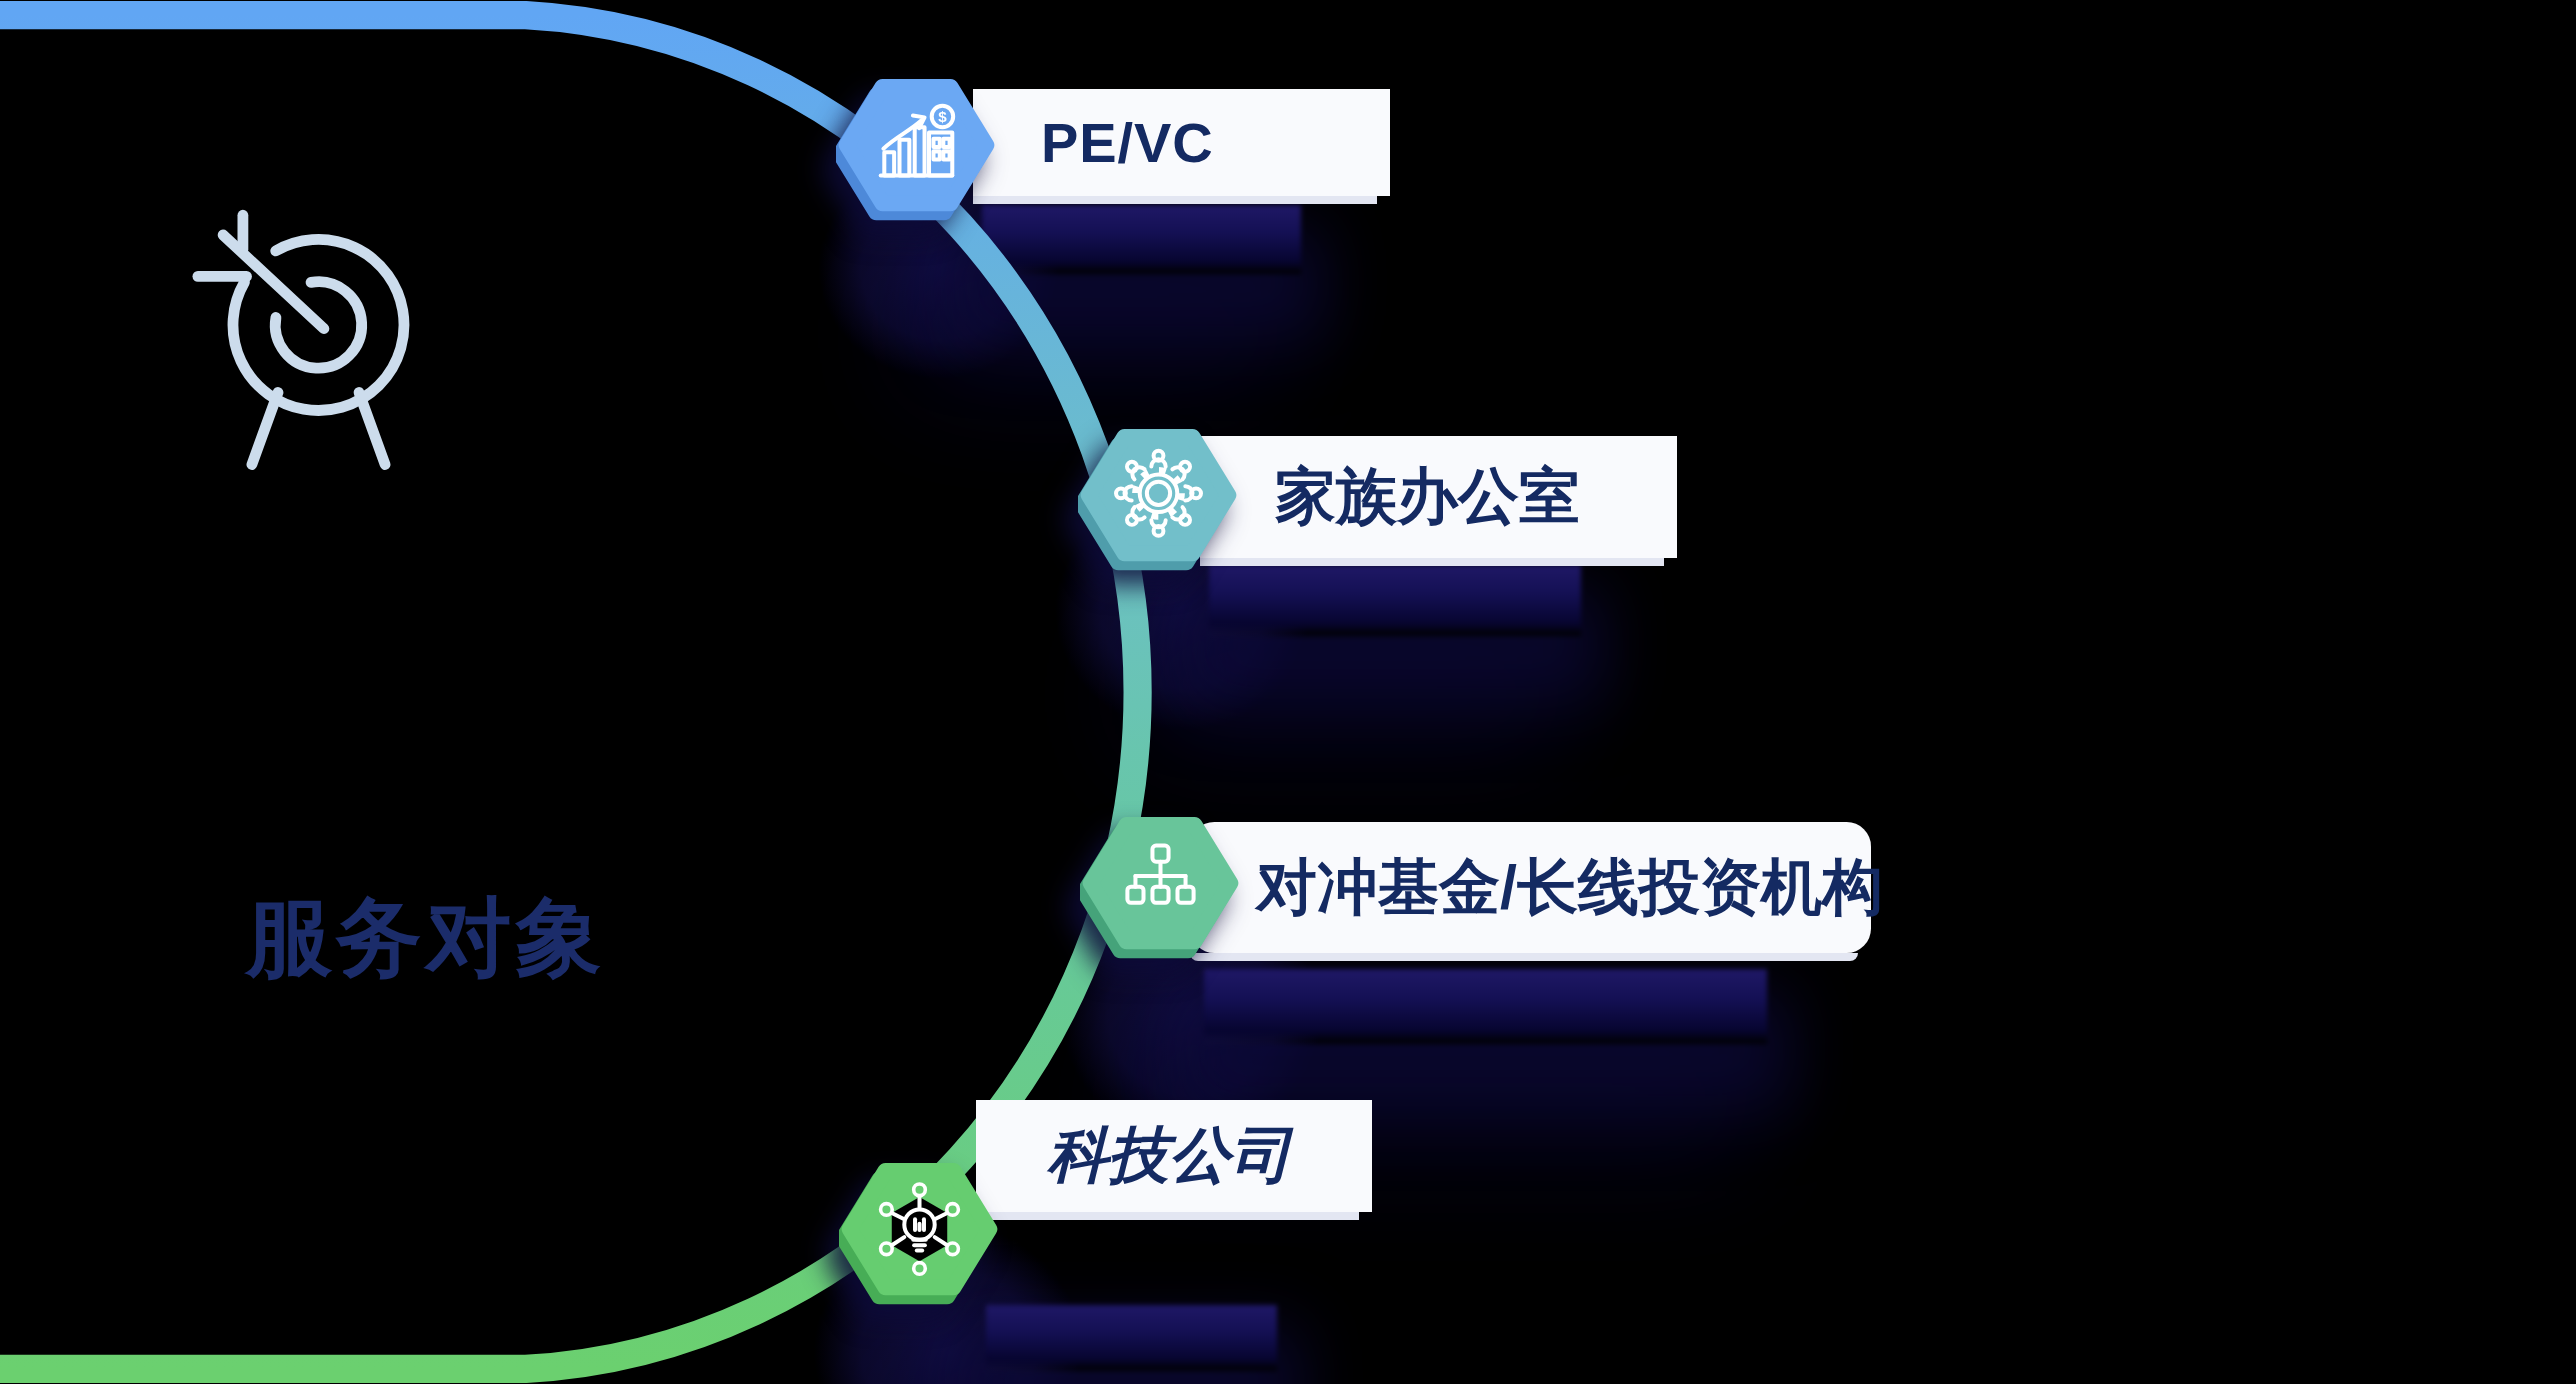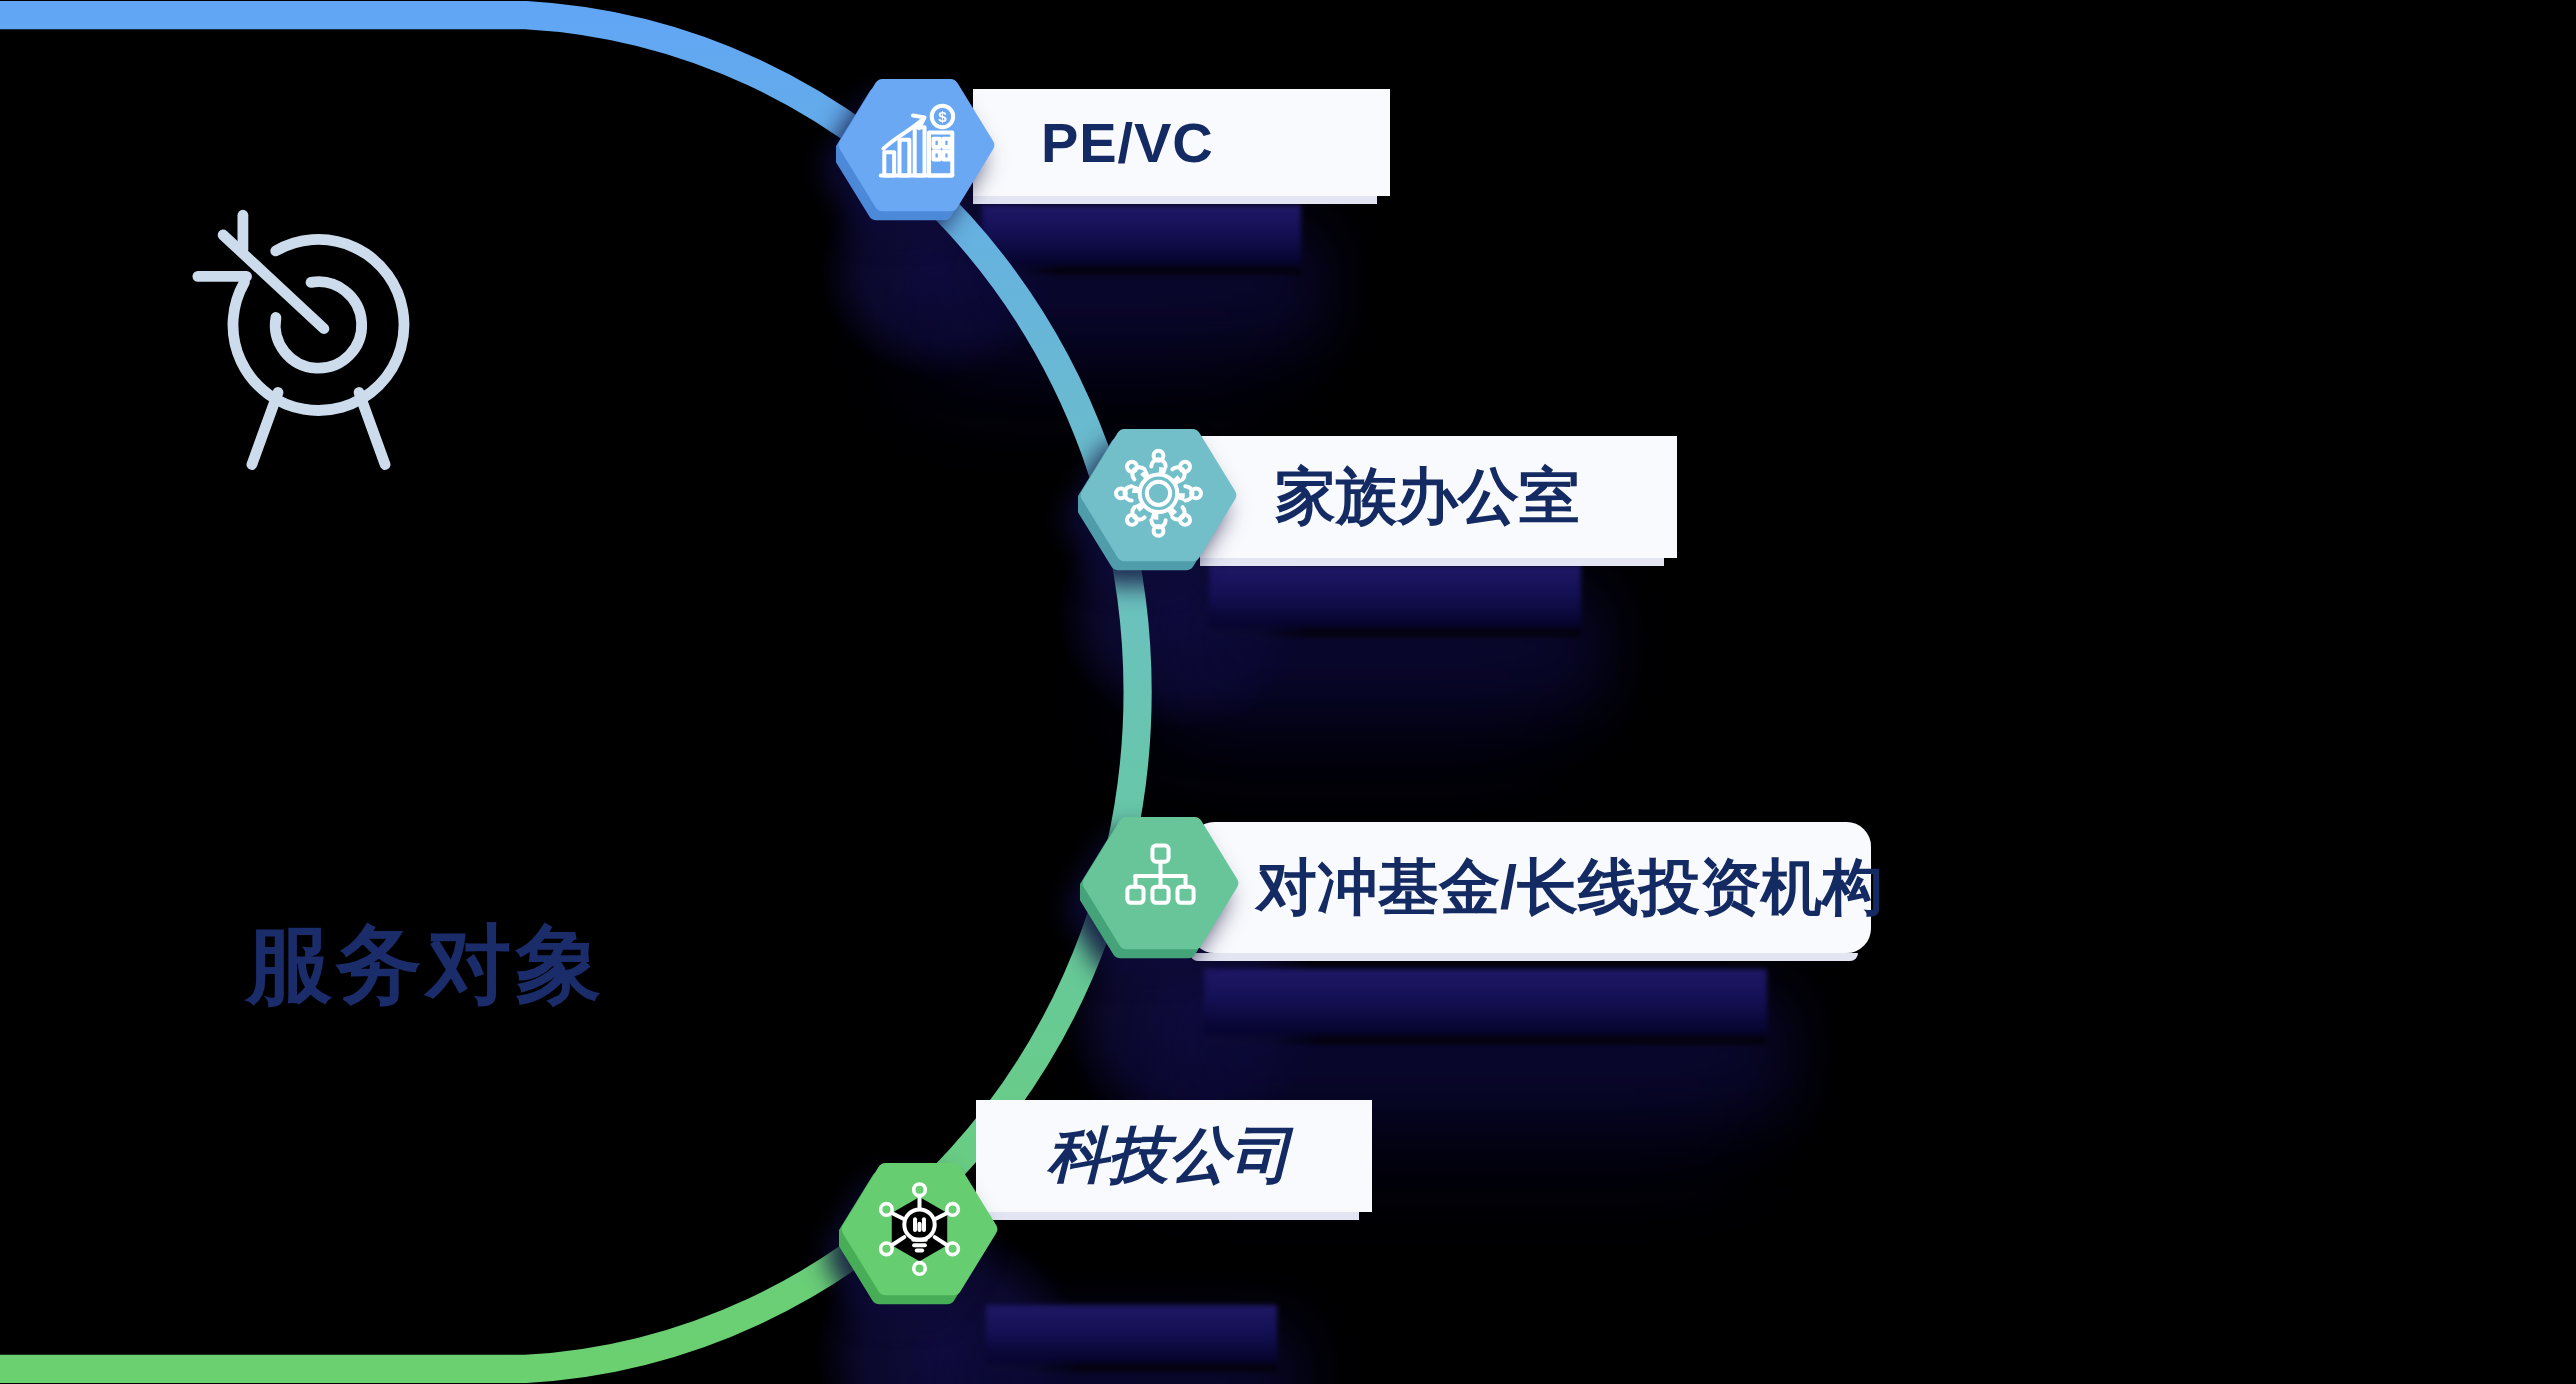--- a/index.html
+++ b/index.html
@@ -26,21 +26,21 @@
   .label.latin { font-size:56px; letter-spacing:0.9px; }
   .hex { position:absolute; z-index:4; filter:drop-shadow(-13px 15px 13px rgba(13,11,58,0.85)); }
   .hpoly { fill:currentColor; stroke:currentColor; stroke-width:18; stroke-linejoin:round; }
   .icon path, .icon rect, .icon circle, .icon line, .icon polyline {
     fill:none; stroke:#fff; stroke-width:4.5; stroke-linecap:round; stroke-linejoin:round; }
   .icon .node { fill:currentColor; stroke:#fff; stroke-width:4; }
   .icon .gear-teeth { stroke-width:9; stroke-dasharray:7.5 12.1; stroke-linecap:butt; }
   .icon text { fill:#fff; stroke:none; font-weight:bold; font-family:"Liberation Sans",sans-serif; }
   .target-wrap { position:absolute; left:192px; top:208px; z-index:2; }
   .target-wrap path { fill:none; stroke:var(--target-icon,#ccdcec); stroke-width:12; stroke-linecap:round; }
-  .page-title { position:absolute; left:246px; top:907px; z-index:2;
+  .page-title { position:absolute; left:246px; top:880px; z-index:2;
     font-size:86px; font-weight:800; letter-spacing:3.8px; color:var(--title-text,#1b2c6a); }
 </style>
 </head>
 <body>
 
 <div class="canvas">
 
   <svg class="curve" width="2576" height="1385" viewBox="0 0 2744 1475">
     <defs>
       <linearGradient id="cg" x1="0" y1="0" x2="0" y2="1">

